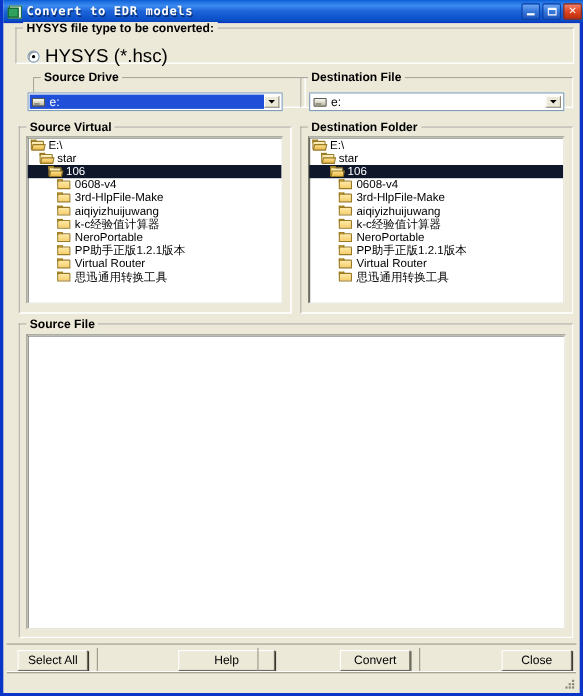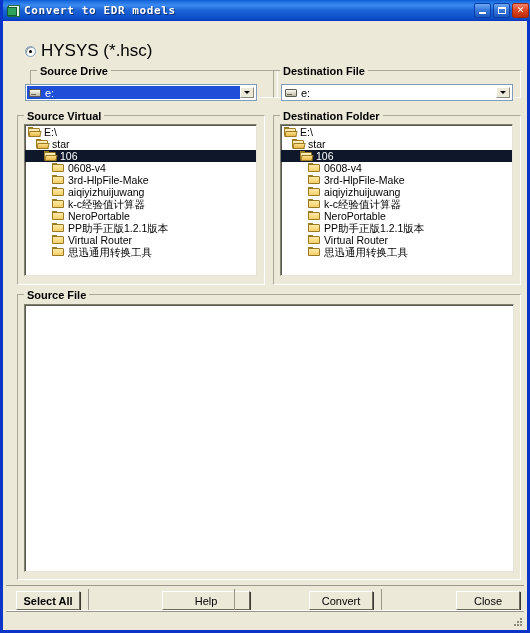--- a/index.html
+++ b/index.html
@@ -198,20 +198,24 @@
         </div>
       <div class="tbtn">
           <span class="max-box"></span>
         </div>
       <div class="tbtn close">
           <span class="g">✕</span>
         </div>
     </div>
   </div>
 
+  <div class="group" style="left:11px;top:20px;width:508px;height:38px;">
+    <div class="glabel">HYSYS file type to be converted:</div>
+    <div class="gframe"></div>
+  </div>
   <div class="radio-row">
     <span class="radio">
         <span class="dot"></span>
       </span>
     <span class="radio-label">HYSYS  (*.hsc)</span>
   </div>
 
   <div class="group" style="left:14px;top:65px;width:248px;height:33px;margin-left:13px;">
     <div class="glabel">Source Drive</div>
     <div class="gframe"></div>
@@ -421,21 +425,21 @@
   <div class="group" style="left:14px;top:289px;width:504px;height:291px;">
     <div class="glabel">Source File</div>
     <div class="gframe"></div>
   </div>
   <div class="listbox" style="left:21px;top:304px;width:490px;height:268px;">
     <div class="tree" id="file-list"></div>
   </div>
 
   <div class="btnrow-top" style="top:585px;"></div>
 
-  <div class="btn" style="left:13px;top:591px;width:64px;font-weight:bold;">Select All</div>
+  <div class="btn" style="left:13px;top:591px;width:64px;">Select All</div>
   <div class="sep" style="left:85px;top:589px;height:22px;"></div>
 
   <div class="btn" style="left:159px;top:591px;width:88px;">Help</div>
   <div class="sep" style="left:231px;top:589px;height:22px;"></div>
 
   <div class="btn" style="left:306px;top:591px;width:64px;">Convert</div>
   <div class="sep" style="left:378px;top:589px;height:22px;"></div>
 
   <div class="btn" style="left:453px;top:591px;width:64px;">Close</div>
 

